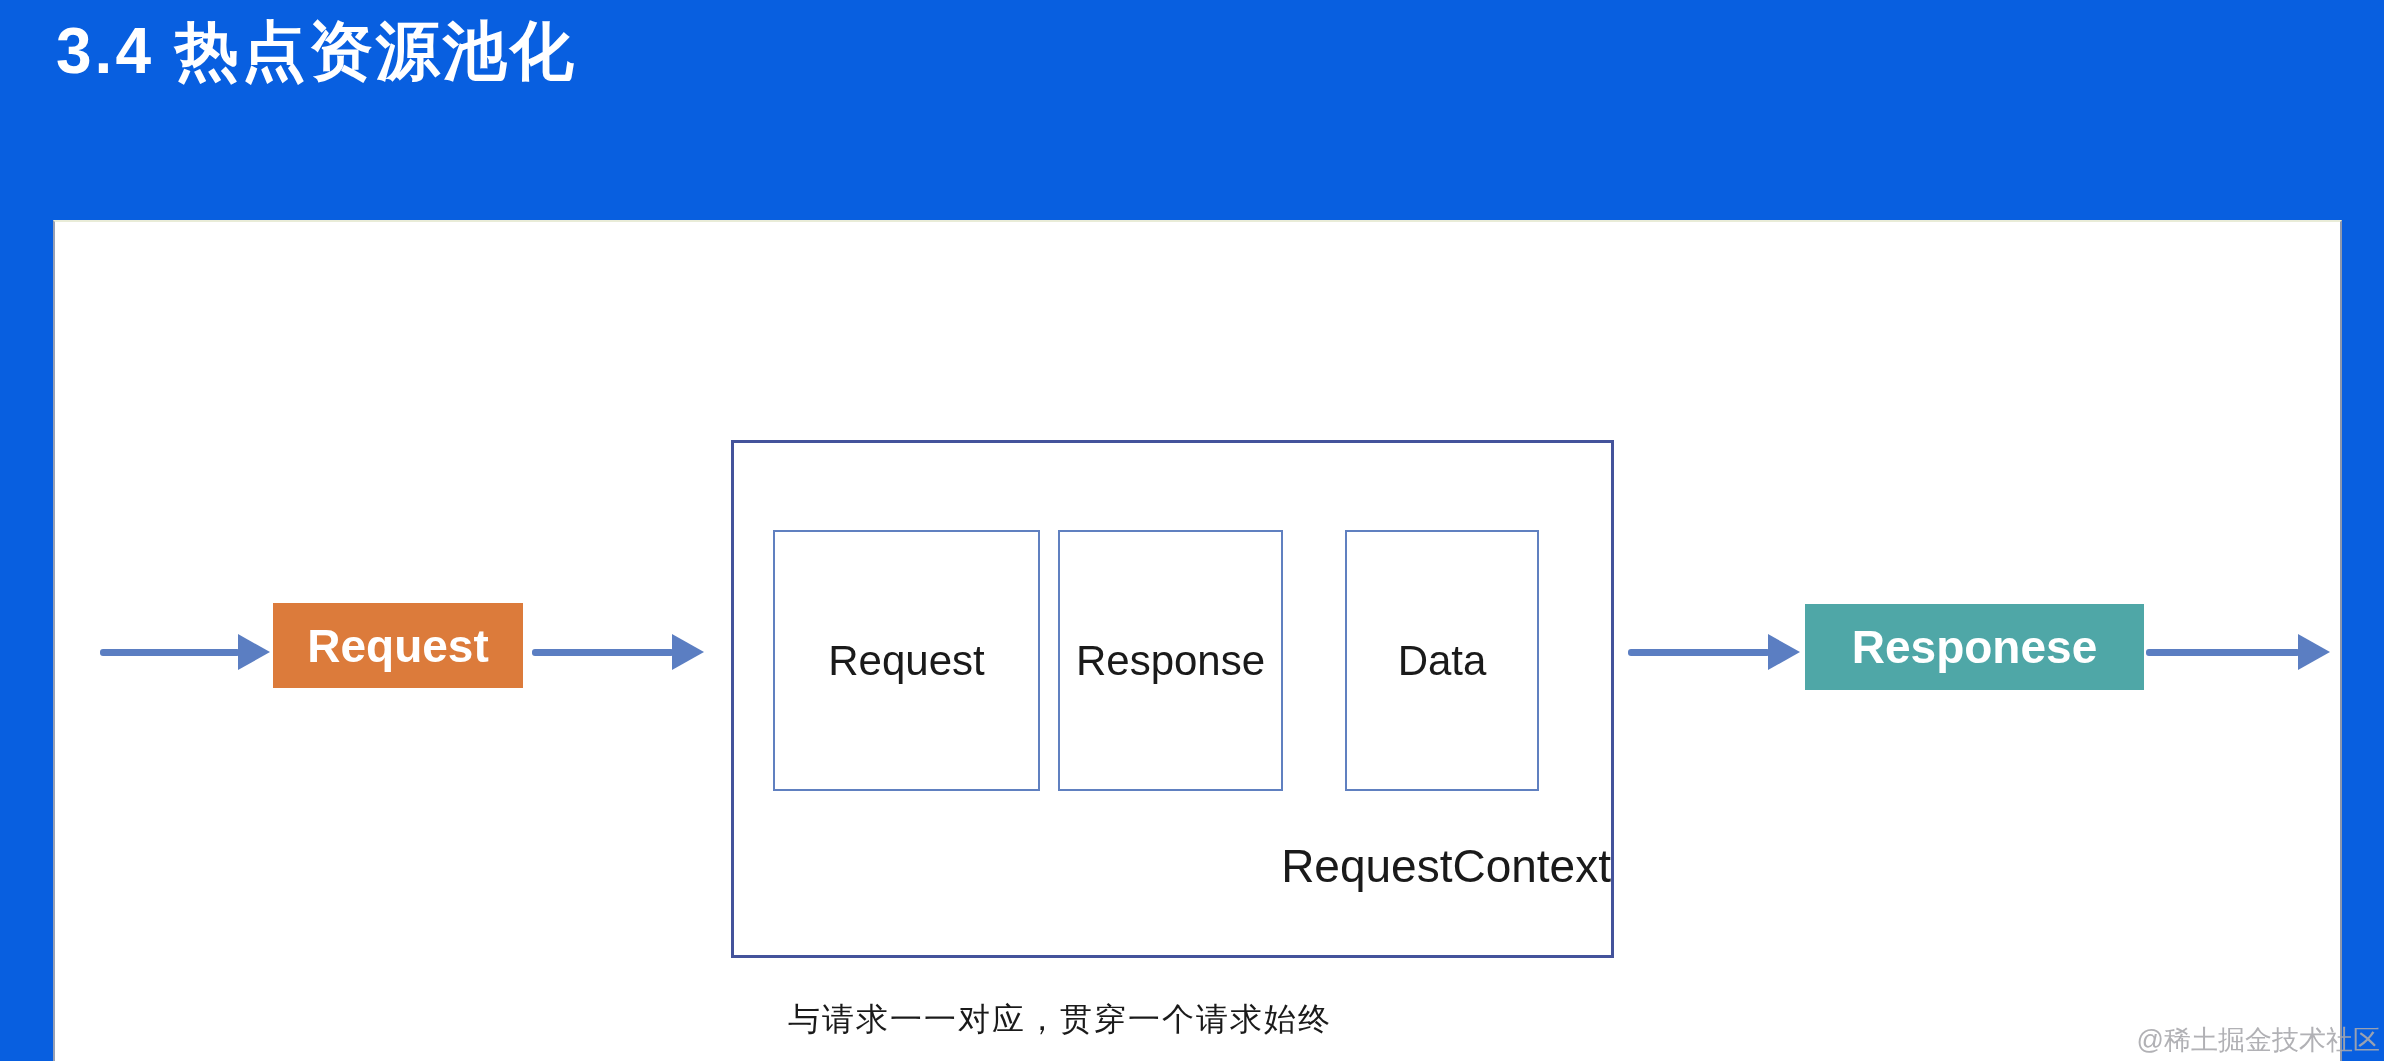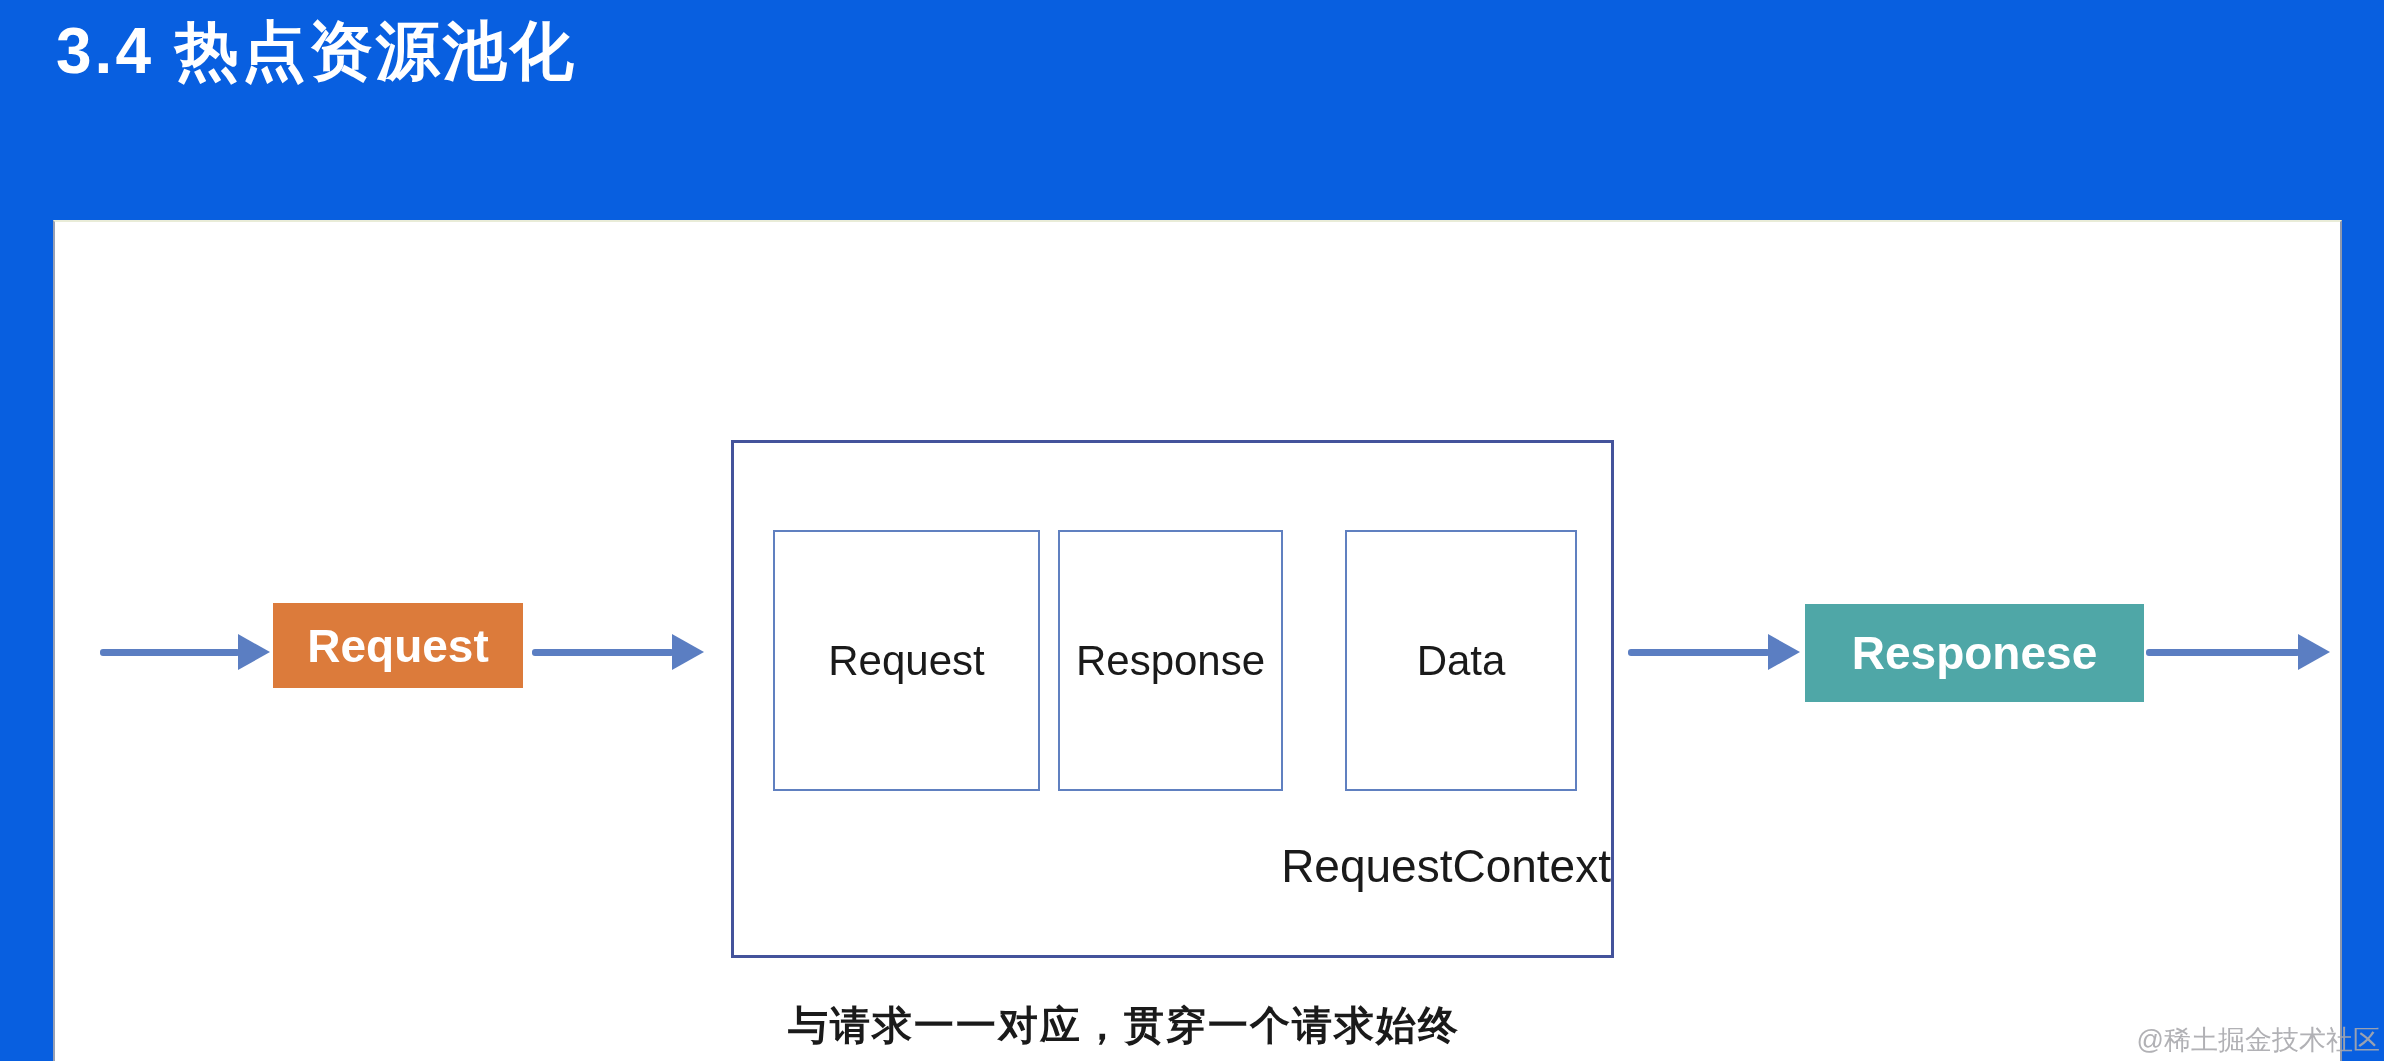--- a/index.html
+++ b/index.html
@@ -100,38 +100,38 @@
     border: 2px solid var(--item-border);
     display: flex;
     align-items: center;
     justify-content: center;
     font-size: 42px;
     color: var(--text-dark);
     background: #fff;
   }
   .context-item.item-0 { left: 39px;  width: 267px; }
   .context-item.item-1 { left: 324px; width: 225px; }
-  .context-item.item-2 { left: 611px; width: 232px; }
+  .context-item.item-2 { left: 611px; width: 194px; }
 
   .context-label {
     position: absolute;
     left: 0;
     right: 0;
     bottom: 62px;
     text-align: right;
     font-size: 46px;
     color: var(--text-dark);
   }
 
   .caption {
     position: absolute;
     left: 788px;
     top: 998px;
-    font-size: 40px;
-    font-weight: 700;
+    font-size: 32px;
+    font-weight: 400;
     color: var(--text-dark);
     letter-spacing: 2px;
     white-space: nowrap;
   }
 
   .watermark {
     position: absolute;
     right: 4px;
     bottom: 3px;
     font-size: 27px;
@@ -175,21 +175,21 @@
       <span>Data</span>
     </div>
     <div class="context-label">RequestContext</div>
   </div>
 
   <div class="arrow" style="left:1628px; top:634px; width:172px;">
     <div class="shaft"></div>
     <div class="head"></div>
   </div>
 
-  <div class="flow-node response" style="left:1805px; top:604px; width:339px; height:98px;">
+  <div class="flow-node response" style="left:1805px; top:604px; width:339px; height:86px;">
     <span>Responese</span>
   </div>
 
   <div class="arrow" style="left:2146px; top:634px; width:184px;">
     <div class="shaft"></div>
     <div class="head"></div>
   </div>
 
   <div class="caption">与请求一一对应，贯穿一个请求始终</div>
 

